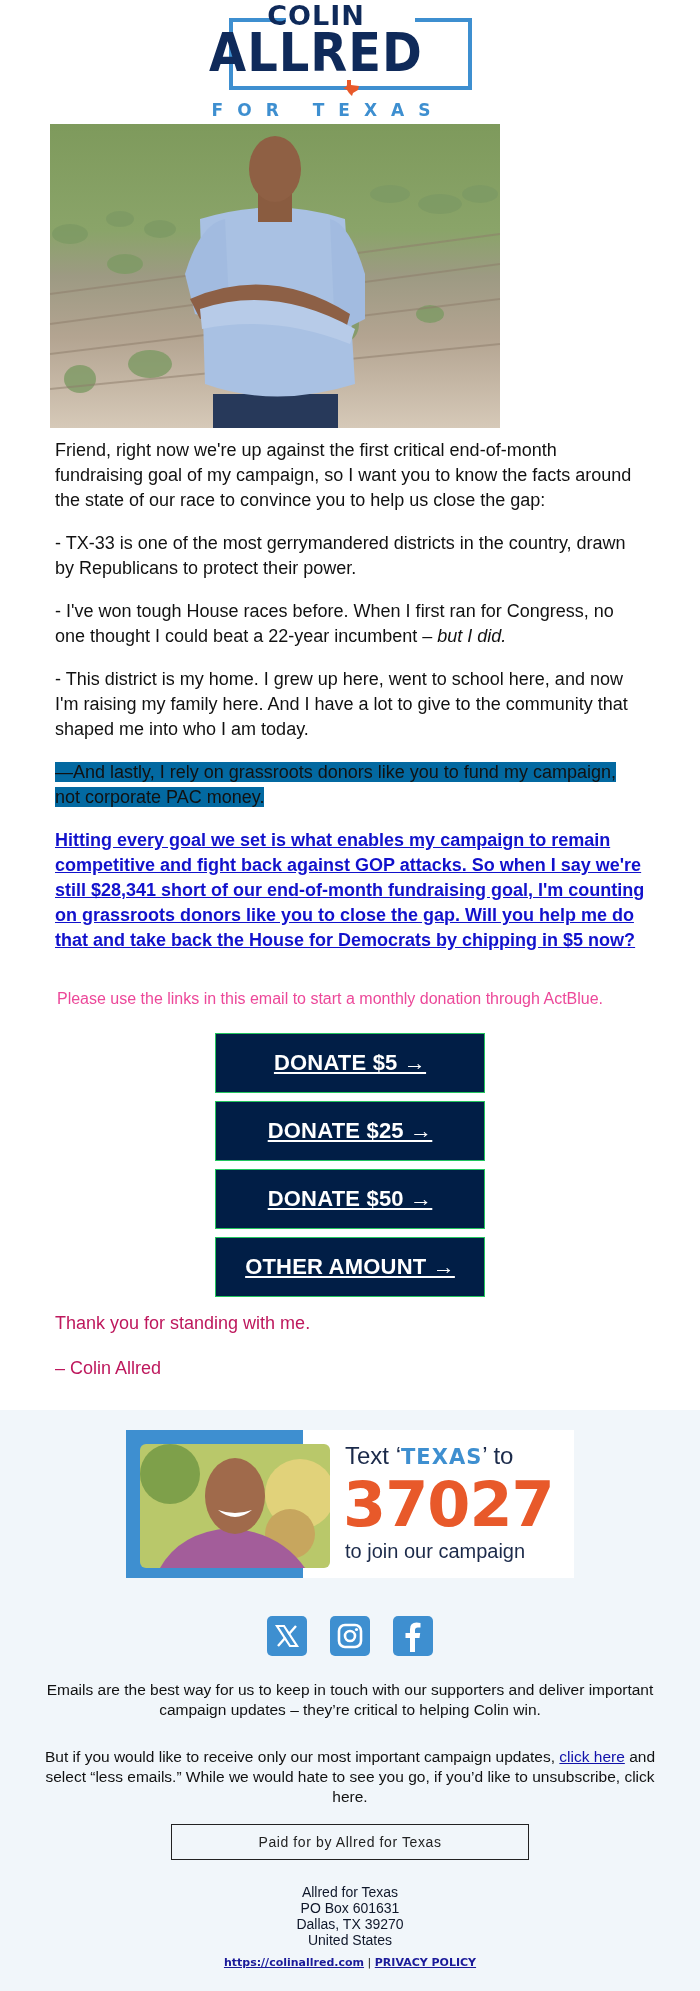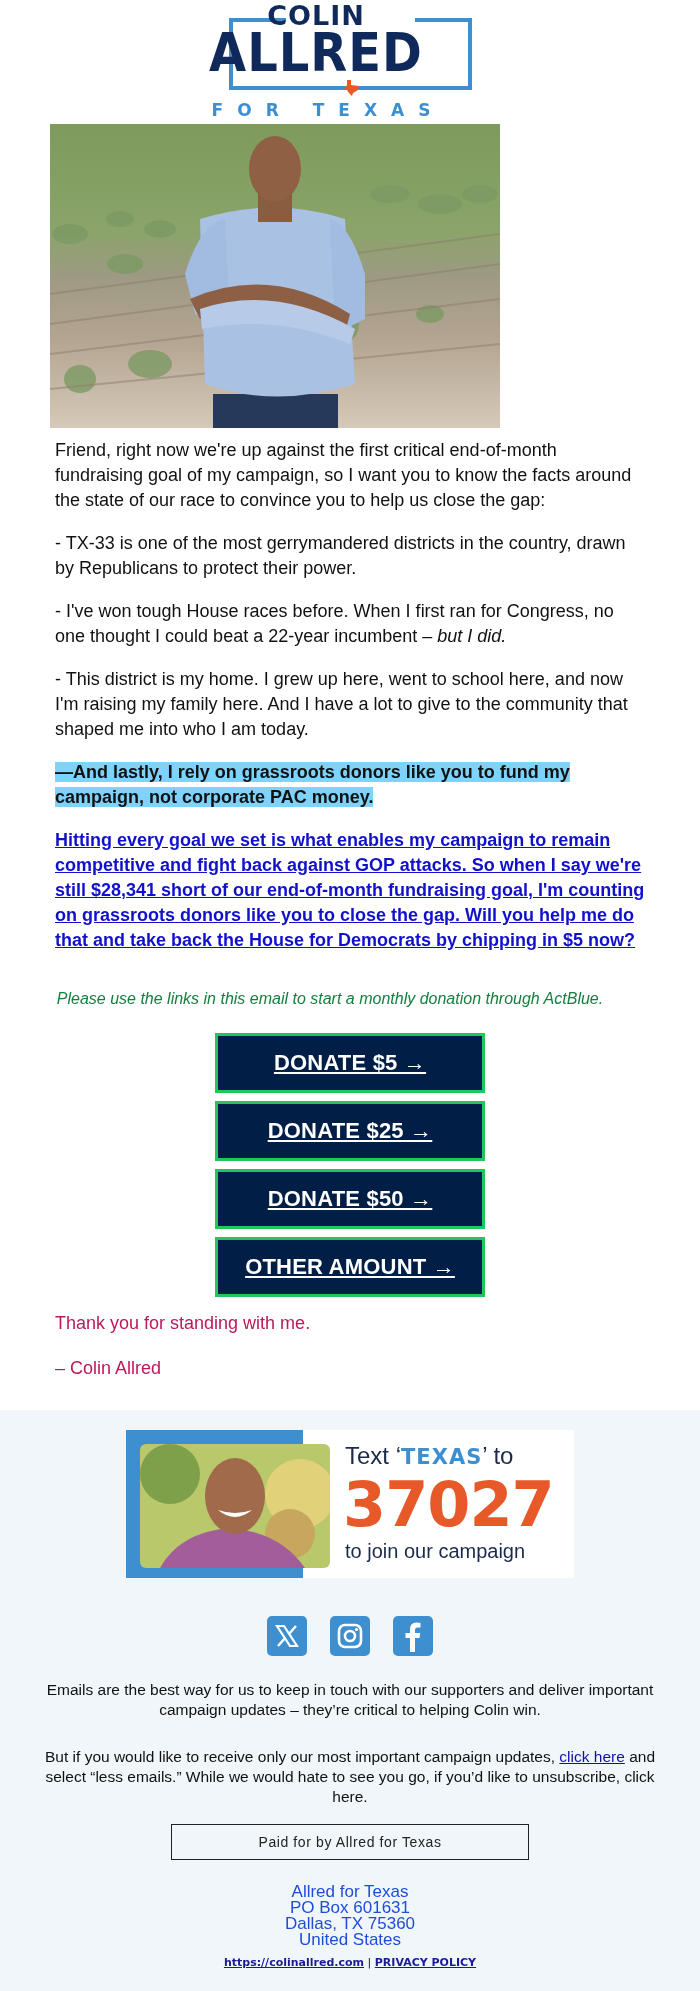--- a/index.html
+++ b/index.html
@@ -11,42 +11,42 @@
   .logo-box { position: absolute; left: 229px; top: 18px; width: 243px; height: 72px; border: 4px solid #3e8fd0; border-top: none; }
   .logo-box-top-l { position: absolute; left: 229px; top: 18px; width: 57px; height: 4px; background: #3e8fd0; }
   .logo-box-top-r { position: absolute; left: 415px; top: 18px; width: 57px; height: 4px; background: #3e8fd0; }
   .logo-allred { position: absolute; left: 0; right: 0; top: 26px; text-align: center; font-family: "DejaVu Sans", sans-serif; font-weight: 900; font-size: 48px; color: #0f2a5a; line-height: 52px; letter-spacing: 1px; transform: scaleY(1.1); }
   .logo-star { position: absolute; left: 342px; top: 80px; width: 18px; height: 16px; }
   .logo-texas { position: absolute; left: 0; right: 0; top: 100px; text-align: center; font-family: "DejaVu Sans", sans-serif; font-weight: bold; font-size: 17px; color: #3e8fd0; letter-spacing: 14px; padding-left: 24px; line-height: 20px; }
 
   .hero { position: absolute; left: 50px; top: 124px; width: 450px; height: 304px; overflow: hidden; }
   .content { position: absolute; left: 55px; top: 438px; width: 590px; font-size: 18px; line-height: 25px; color: #111; }
   .content p { margin-bottom: 18px; }
-  .hl { background: #7dd3fc; font-weight: bold; text-align: center; }
+  .hl { background: #0369a1; font-weight: normal; text-align: center; }
   .bold-link { color: #1111cc; font-weight: bold; text-decoration: underline; }
-  .note { position: absolute; left: 0; right: 0; top: 990px; text-align: center; font-style: italic; font-size: 16px; color: #15803d; margin-left: 28px; }
+  .note { position: absolute; left: 0; right: 0; top: 990px; text-align: center; font-size: 16px; color: #ec4899; margin-left: 28px; }
 
-  .btn { position: absolute; left: 215px; width: 270px; height: 60px; background: #011e46; border: 3px solid #22c55e; color: #fff; font-weight: bold; font-size: 22px; display: flex; align-items: center; justify-content: center; letter-spacing: 0.2px; }
+  .btn { position: absolute; left: 215px; width: 270px; height: 60px; background: #011e46; border: 1px solid #22c55e; color: #fff; font-weight: bold; font-size: 22px; display: flex; align-items: center; justify-content: center; letter-spacing: 0.2px; }
 
   .closing { position: absolute; left: 55px; font-size: 18px; color: #be185d; }
 
   .footer { position: absolute; left: 0; top: 1410px; width: 700px; height: 581px; background: #f1f6fa; }
   .banner { position: absolute; left: 126px; top: 20px; width: 448px; height: 148px; background: #fff; }
   .banner-blue { position: absolute; left: 0; top: 0; width: 177px; height: 148px; background: #3e8fd0; }
   .banner-photo { position: absolute; left: 14px; top: 14px; width: 190px; height: 124px; border-radius: 6px; overflow: hidden; }
   .banner-t1 { position: absolute; left: 219px; top: 12px; font-size: 24px; color: #1b2a4a; }
   .banner-t1 b { color: #3e8fd0; font-family: "DejaVu Sans", sans-serif; font-weight: 900; letter-spacing: 1px; font-size: 21px; }
   .banner-num { position: absolute; left: 217px; top: 40px; font-family: "DejaVu Sans", sans-serif; font-weight: 900; font-size: 62px; color: #e8592a; letter-spacing: -1px; line-height: 70px; }
   .banner-t3 { position: absolute; left: 219px; top: 110px; font-size: 20px; color: #1b2a4a; }
 
   .social { position: absolute; top: 206px; width: 40px; height: 40px; border-radius: 5px; background: #3e8fd0; display: flex; align-items: center; justify-content: center; }
   .ftxt { position: absolute; left: 40px; width: 620px; text-align: center; font-size: 15.5px; line-height: 20px; color: #111; }
   .ftxt a { color: #1111aa; text-decoration: underline; }
   .paid { position: absolute; left: 171px; top: 414px; width: 358px; height: 36px; border: 1.5px solid #222; display: flex; align-items: center; justify-content: center; font-size: 14px; letter-spacing: 0.6px; color: #222; }
-  .addr { position: absolute; left: 0; right: 0; top: 474px; text-align: center; font-size: 17px; line-height: 16px; color: #1d4ed8; }
+  .addr { position: absolute; left: 0; right: 0; top: 474px; text-align: center; font-size: 14px; line-height: 16px; color: #0f172a; }
   .links { position: absolute; left: 0; right: 0; top: 546px; text-align: center; font-size: 11px; color: #111; font-family: "DejaVu Sans", sans-serif; }
   .links a { color: #1a1a99; text-decoration: underline; font-weight: bold; }
 </style>
 </head>
 <body>
 
 <div style="position:relative;width:632px;height:1991px;">
 
   <div class="logo-wrap">
     <div class="logo-box-top-l"></div>
@@ -161,21 +161,21 @@
     </a>
 
     <div class="ftxt" style="top:270px;">Emails are the best way for us to keep in touch with our supporters and deliver important campaign updates – they’re critical to helping Colin win.</div>
     <div class="ftxt" style="top:337px;"><span>But if you would like to receive only our most important campaign updates, </span><a href="#">click here</a><span> and select “less emails.” While we would hate to see you go, if you’d like to unsubscribe, click here.</span></div>
 
     <div class="paid">Paid for by Allred for Texas</div>
 
     <div class="addr">
       <div>Allred for Texas</div>
       <div>PO Box 601631</div>
-      <div>Dallas, TX 75360</div>
+      <div>Dallas, TX 39270</div>
       <div>United States</div>
     </div>
 
     <div class="links">
       <a href="#">https://colinallred.com</a>
       <span>|</span>
       <a href="#">PRIVACY POLICY</a>
     </div>
   </div>
 </div>

